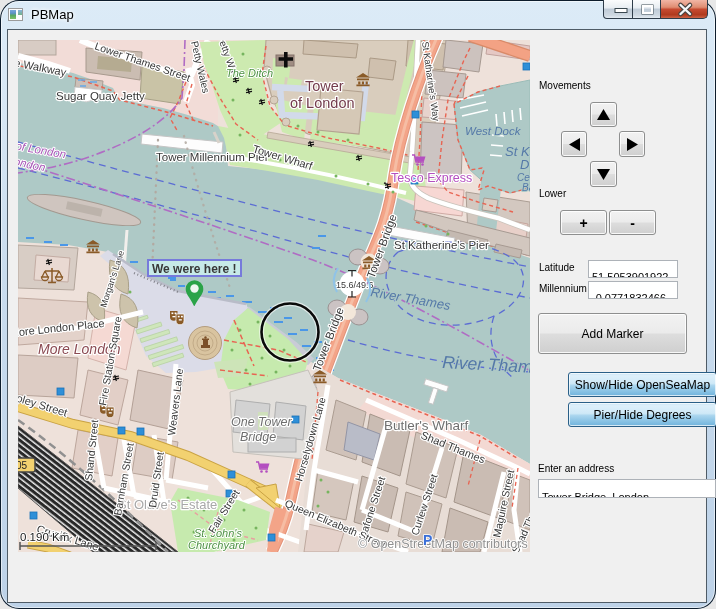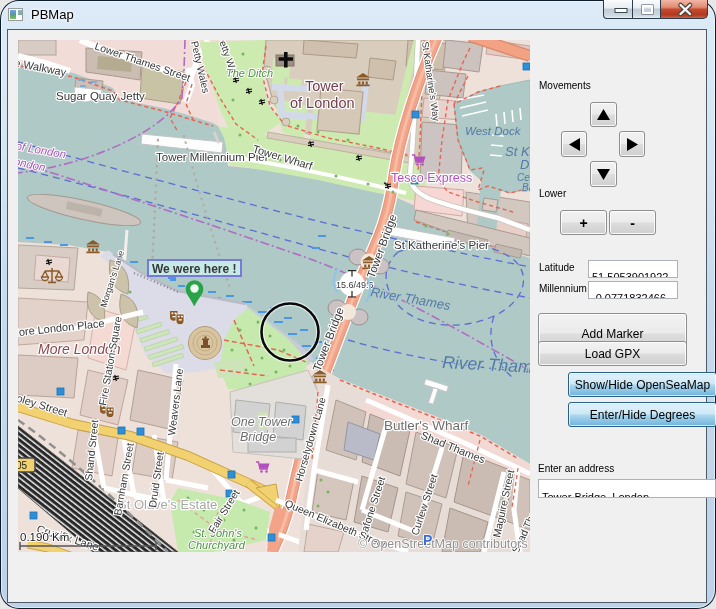--- a/index.html
+++ b/index.html
@@ -94,23 +94,22 @@
   <div class="lbl" style="left:539px;top:188px;">Lower</div>
   <div class="btn" style="left:560px;top:210px;width:47px;height:25px;font-weight:bold;font-size:14px;">+</div>
   <div class="btn" style="left:609px;top:210px;width:47px;height:25px;font-weight:bold;font-size:14px;">-</div>
 
   <div class="lbl" style="left:539px;top:262px;">Latitude</div>
   <input class="inp" style="left: 588px; top: 260px; width: 90px; height: 17px;" value="51.5053901922">
   <div class="lbl" style="left:539px;top:283px;">Millennium</div>
   <input class="inp" style="left: 588px; top: 281px; width: 90px; height: 17px;" value="-0.0771832466">
 
   <div class="btn" style="left:538px;top:313px;width:149px;height:41px;">Add Marker</div>
-  <div class="btn" style="left:538px;top:341px;width:149px;height:25px;">Load GPX</div>
   <div class="btn blue" style="left:538px;top:372px;width:149px;height:25px;">Show/Hide OpenSeaMap</div>
-  <div class="btn blue" style="left:538px;top:402px;width:149px;height:25px;">Enter/Hide Degrees</div>
+  <div class="btn blue" style="left:538px;top:402px;width:149px;height:25px;">Pier/Hide Degrees</div>
   <div class="lbl" style="left:538px;top:463px;">Enter an address</div>
   <input class="inp" style="left: 538px; top: 479px; width: 178px; height: 19px;" value="Tower Bridge, London">
 
   <svg id="map" style="position:absolute;left:18px;top:40px;" width="512" height="512" viewBox="0 0 512 512">
   <defs>
     <pattern id="rail" width="8" height="4.6" patternUnits="userSpaceOnUse" patternTransform="rotate(38)">
       <rect width="8" height="4.6" fill="#ececec"></rect>
       <rect y="0" width="8" height="3.1" fill="#282828"></rect>
     </pattern>
     <style>

